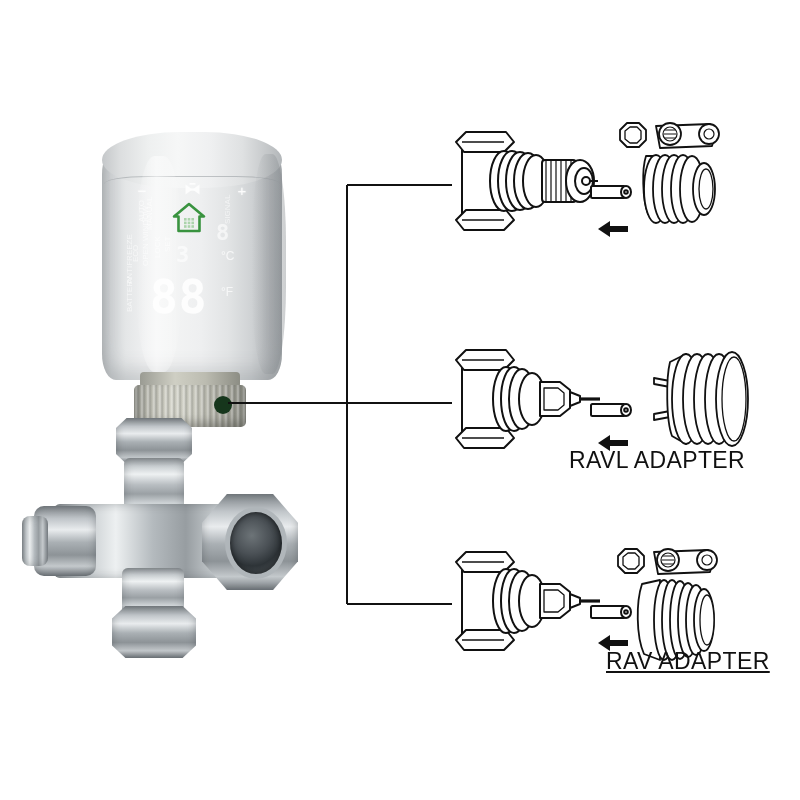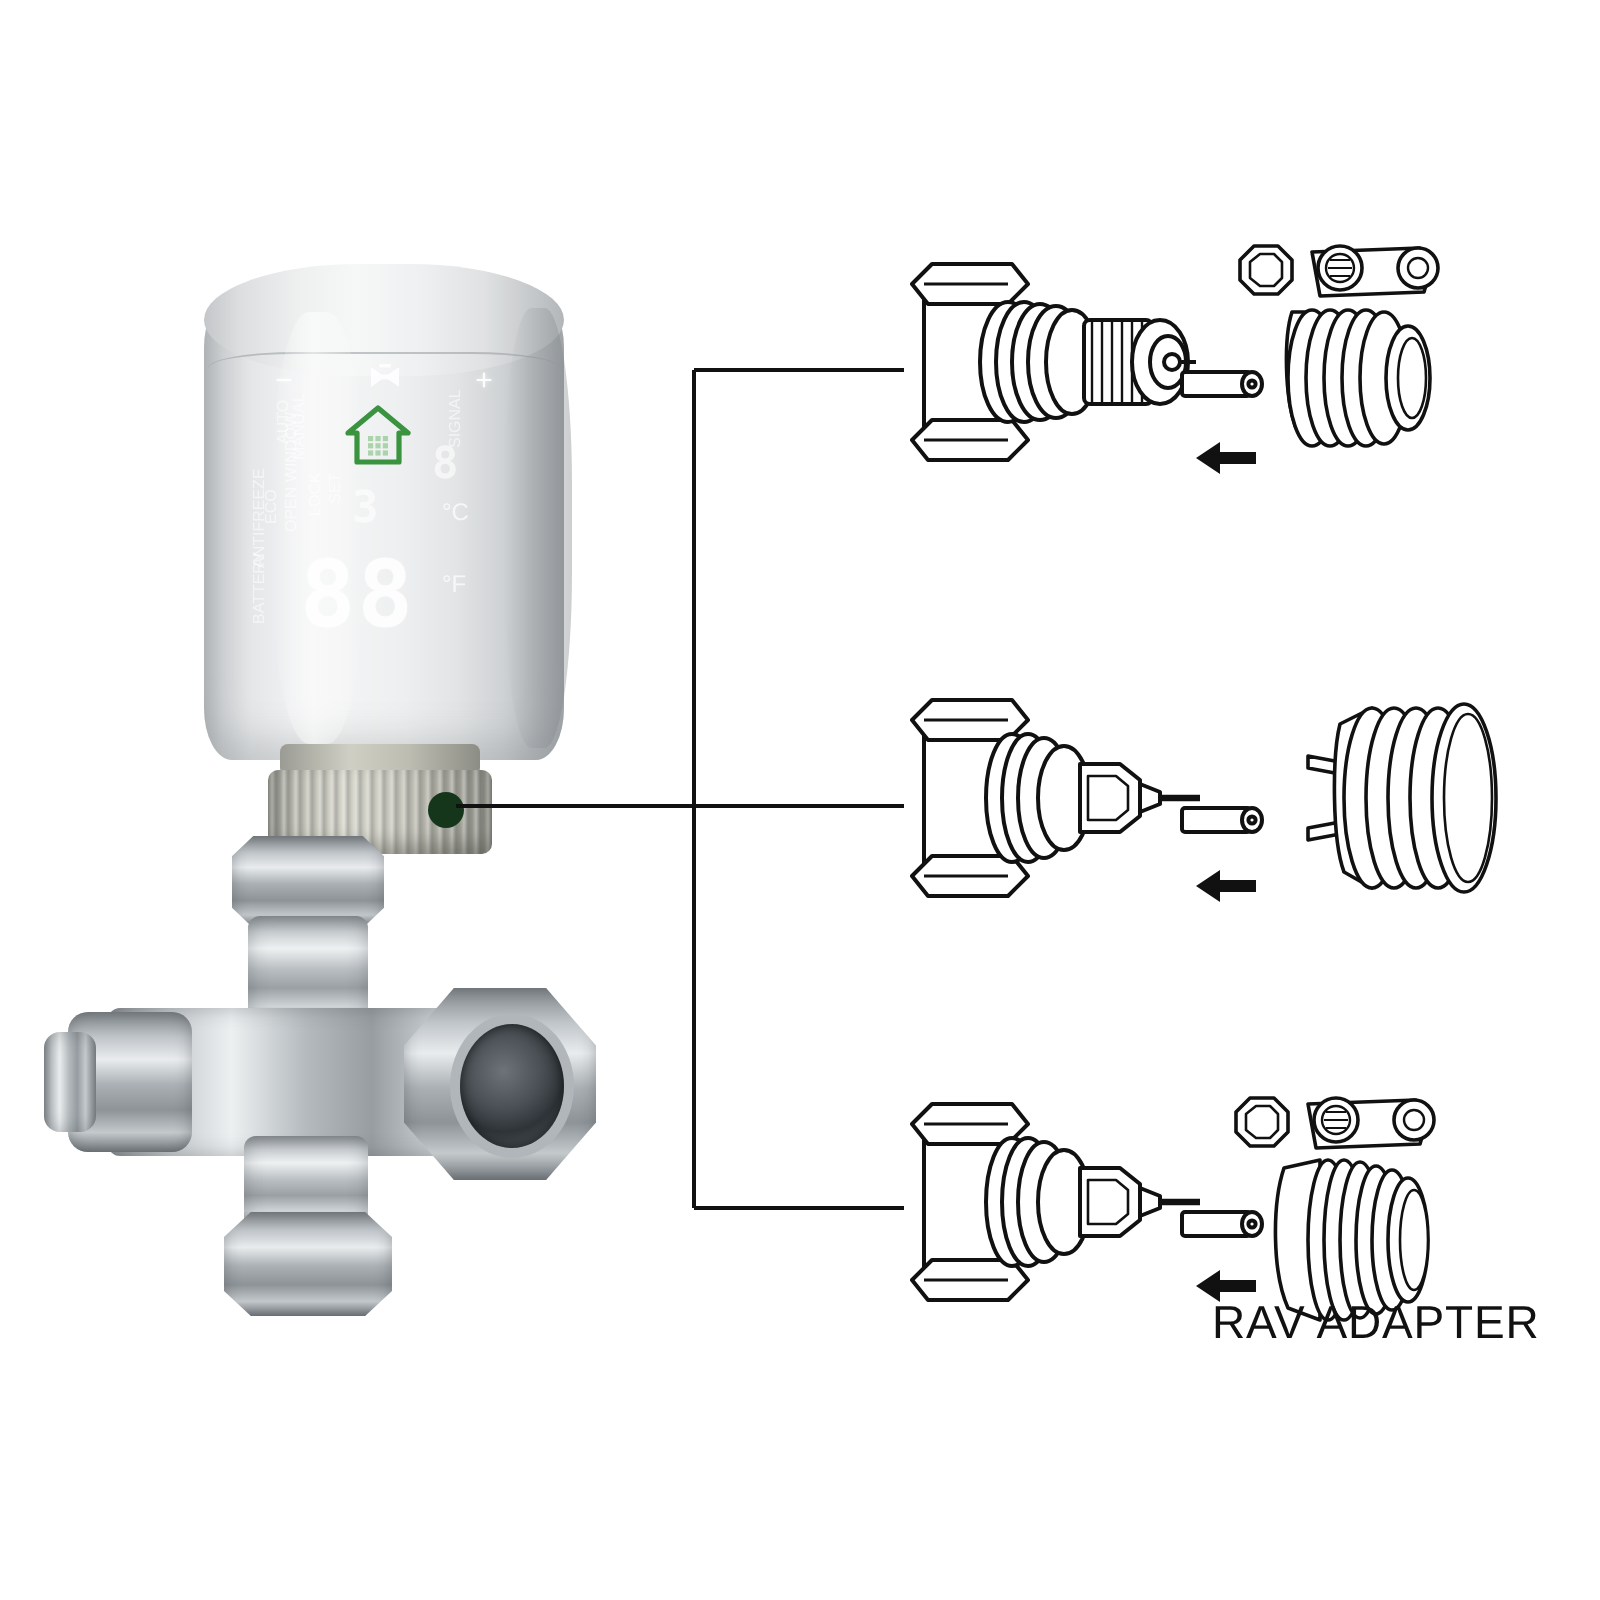--- a/index.html
+++ b/index.html
@@ -475,20 +475,21 @@
 
       <ellipse cx="80" cy="59" rx="16" ry="47"></ellipse>
       <ellipse cx="82" cy="59" rx="12" ry="42" stroke-width="1.3"></ellipse>
     </g>
   </svg>
 
   <svg style="position:absolute; left:594px; top:432px;" width="38" height="22" viewBox="0 0 38 22">
     <path d="M4 11 L16 3 L16 8 L34 8 L34 14 L16 14 L16 19 Z" fill="#111111"></path>
   </svg>
 
+  <div class="row-label" style="left:569px; top:447px;">RAVL ADAPTER</div>
 
   <svg style="position:absolute; left:444px; top:540px;" width="340" height="130" viewBox="0 0 340 130">
     <g fill="#ffffff" stroke="#111111" stroke-width="2" stroke-linejoin="round">
       <rect x="18" y="22" width="42" height="78"></rect>
       <path d="M12 22 L22 12 L62 12 L70 22 L60 32 L20 32 Z"></path>
       <path d="M18 22 L60 22" stroke-width="1.6"></path>
       <path d="M12 100 L22 90 L62 90 L70 100 L60 110 L20 110 Z"></path>
       <path d="M18 100 L60 100" stroke-width="1.6"></path>
       <ellipse cx="62" cy="61" rx="13" ry="32"></ellipse>
       <ellipse cx="70" cy="61" rx="13" ry="32"></ellipse>
@@ -534,15 +535,15 @@
       <ellipse cx="84" cy="80" rx="10" ry="35"></ellipse>
       <ellipse cx="92" cy="80" rx="10" ry="31"></ellipse>
       <ellipse cx="95" cy="80" rx="7" ry="25" stroke-width="1.3"></ellipse>
     </g>
   </svg>
 
   <svg style="position:absolute; left:594px; top:632px;" width="38" height="22" viewBox="0 0 38 22">
     <path d="M4 11 L16 3 L16 8 L34 8 L34 14 L16 14 L16 19 Z" fill="#111111"></path>
   </svg>
 
-  <div class="row-label" style="left:606px; top:648px;">RAV ADAPTER</div>
+  <div class="row-label" style="left:606px; top:648px;text-decoration:underline;">RAV ADAPTER</div>
 
 </div>
 
 </body></html>

